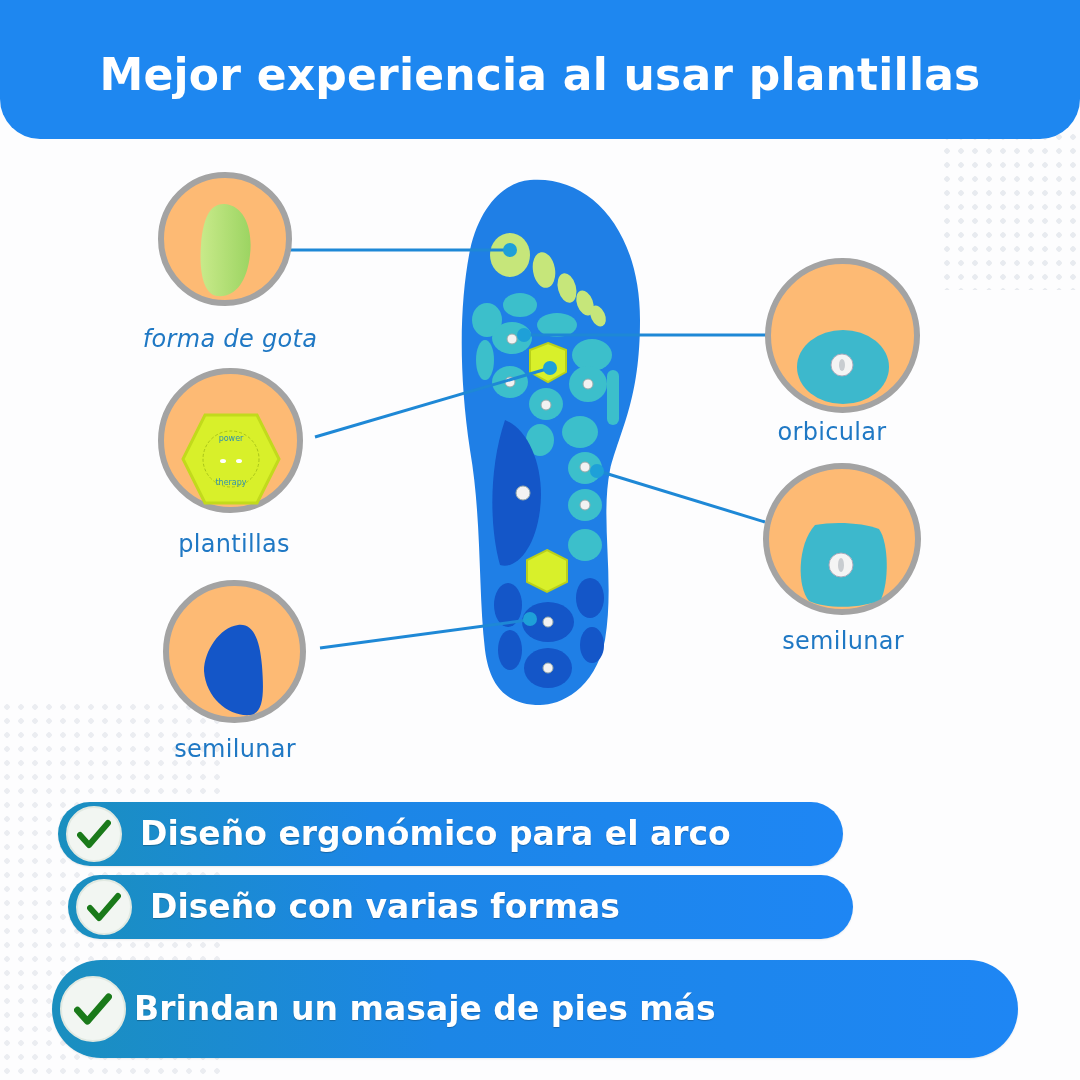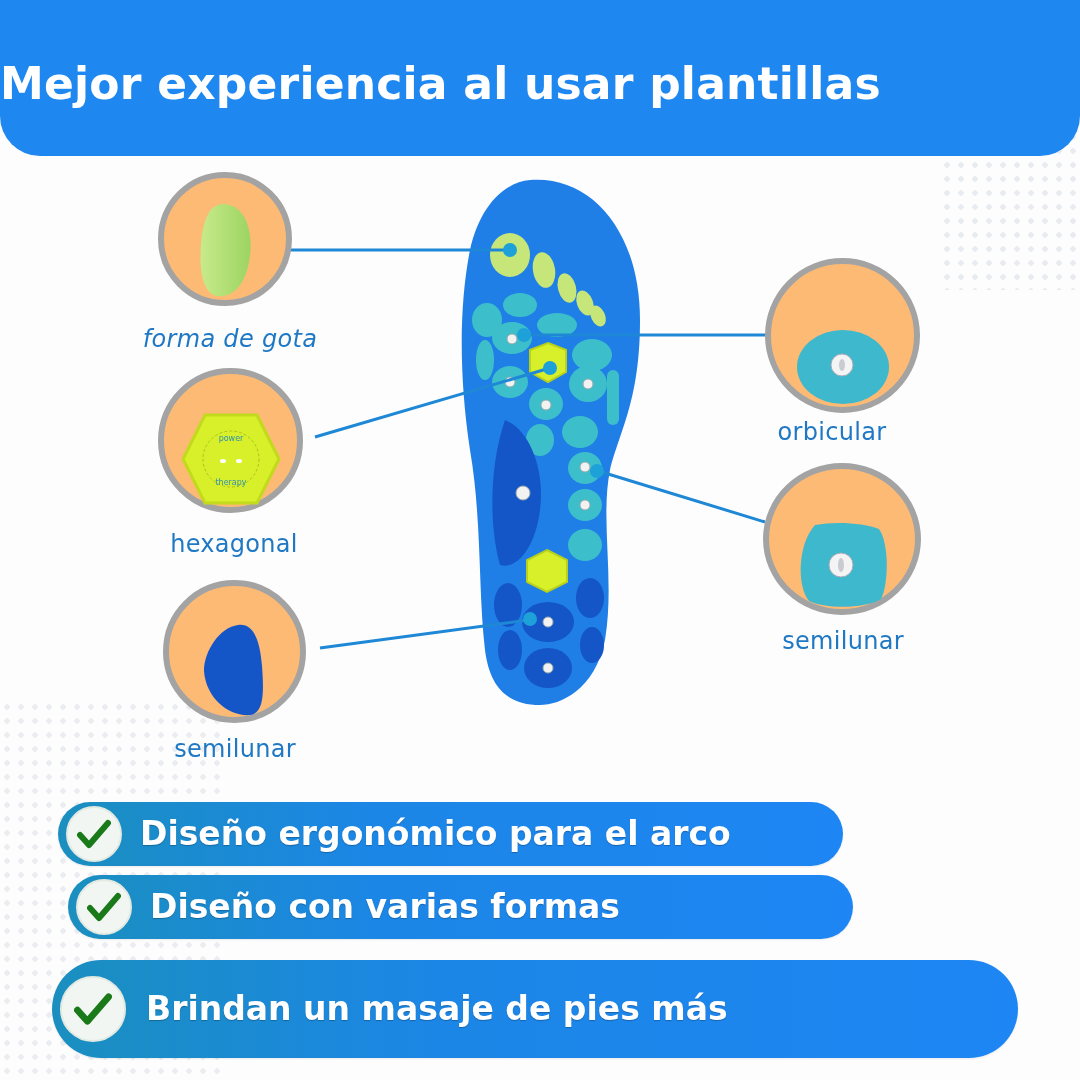--- a/index.html
+++ b/index.html
@@ -7,24 +7,24 @@
       width:1080px; height:1080px; position:relative; overflow:hidden;
       background:#fdfdfe;
       font-family:"DejaVu Sans", sans-serif;
     }
     .dots {
       position:absolute; pointer-events:none;
       background-image: radial-gradient(circle, #e6e9ee 2.5px, transparent 3px);
       background-size:14px 14px;
     }
     .header {
-      position:absolute; left:0; top:0; width:1080px; height:156px;
+      position:absolute; left:0; top:0; width:1080px; height:139px;
       background:#1e87f0;
       border-radius:0 0 40px 40px;
-      display:flex; align-items:center; justify-content:flex-start;
+      display:flex; align-items:center; justify-content:center;
     }
     .header h1 {
       margin:0; margin-top:10px;
       color:#fff; font-weight:bold; font-size:44px; letter-spacing:0.2px;
       font-family:"DejaVu Sans", sans-serif;
     }
     .conn-svg { position:absolute; left:0; top:0; }
     .circle {
       position:absolute; border:6px solid #a3a3a3; border-radius:50%;
       background:#fdba74; box-sizing:border-box;
@@ -144,21 +144,21 @@
 <div class="circle" style="left:158px; top:368px; width:145px; height:145px;">
   <svg width="104" height="96" viewBox="0 0 104 96">
     <polygon points="26,4 78,4 100,48 78,92 26,92 4,48" fill="#d8f02a" stroke="#c2da1c" stroke-width="3"></polygon>
     <circle cx="52" cy="48" r="28" fill="none" stroke="#a9c41a" stroke-width="1" stroke-dasharray="3 2"></circle>
     <text x="52" y="30" font-size="8" text-anchor="middle" fill="#2f8fb0" font-family="DejaVu Sans, sans-serif">power</text>
     <text x="52" y="74" font-size="8" text-anchor="middle" fill="#2f8fb0" font-family="DejaVu Sans, sans-serif">therapy</text>
     <ellipse cx="44" cy="50" rx="3" ry="2" fill="#fff"></ellipse>
     <ellipse cx="60" cy="50" rx="3" ry="2" fill="#fff"></ellipse>
   </svg>
 </div>
-<div class="label" style="left:114px; top:530px;">hexagonal</div>
+<div class="label" style="left:114px; top:530px;">plantillas</div>
 
 <div class="circle" style="left:163px; top:580px; width:143px; height:143px;">
   <svg width="70" height="96" viewBox="0 0 70 96">
     <path d="M38 4 C54 2 60 20 62 45 C64 72 64 92 50 94 C30 96 6 78 4 50 C4 30 20 6 38 4 Z" fill="#1456c8"></path>
   </svg>
 </div>
 <div class="label" style="left:115px; top:735px;">semilunar</div>
 
 <div class="circle" style="left:765px; top:258px; width:155px; height:155px;">
   <svg width="96" height="80" viewBox="0 0 96 80">
@@ -195,16 +195,16 @@
   </div>
   <span class="feature-text">Diseño con varias formas</span>
 </div>
 
 <div class="feature" style="left:52px; top:960px; width:966px; height:98px; border-radius:49px;">
   <div class="check" style="width:62px; height:62px;">
     <svg width="38" height="34" viewBox="0 0 34 30">
         <path d="M3 16 L12 26 L31 4" stroke="#1a7a1a" stroke-width="6" fill="none" stroke-linecap="round" stroke-linejoin="round"></path>
       </svg>
   </div>
-  <div class="feature-text" style="margin-left:20px;">
+  <div class="feature-text" style="margin-left:8px;">
     <div>Brindan un masaje de pies más</div>
   </div>
 </div>
 
 </body></html>

